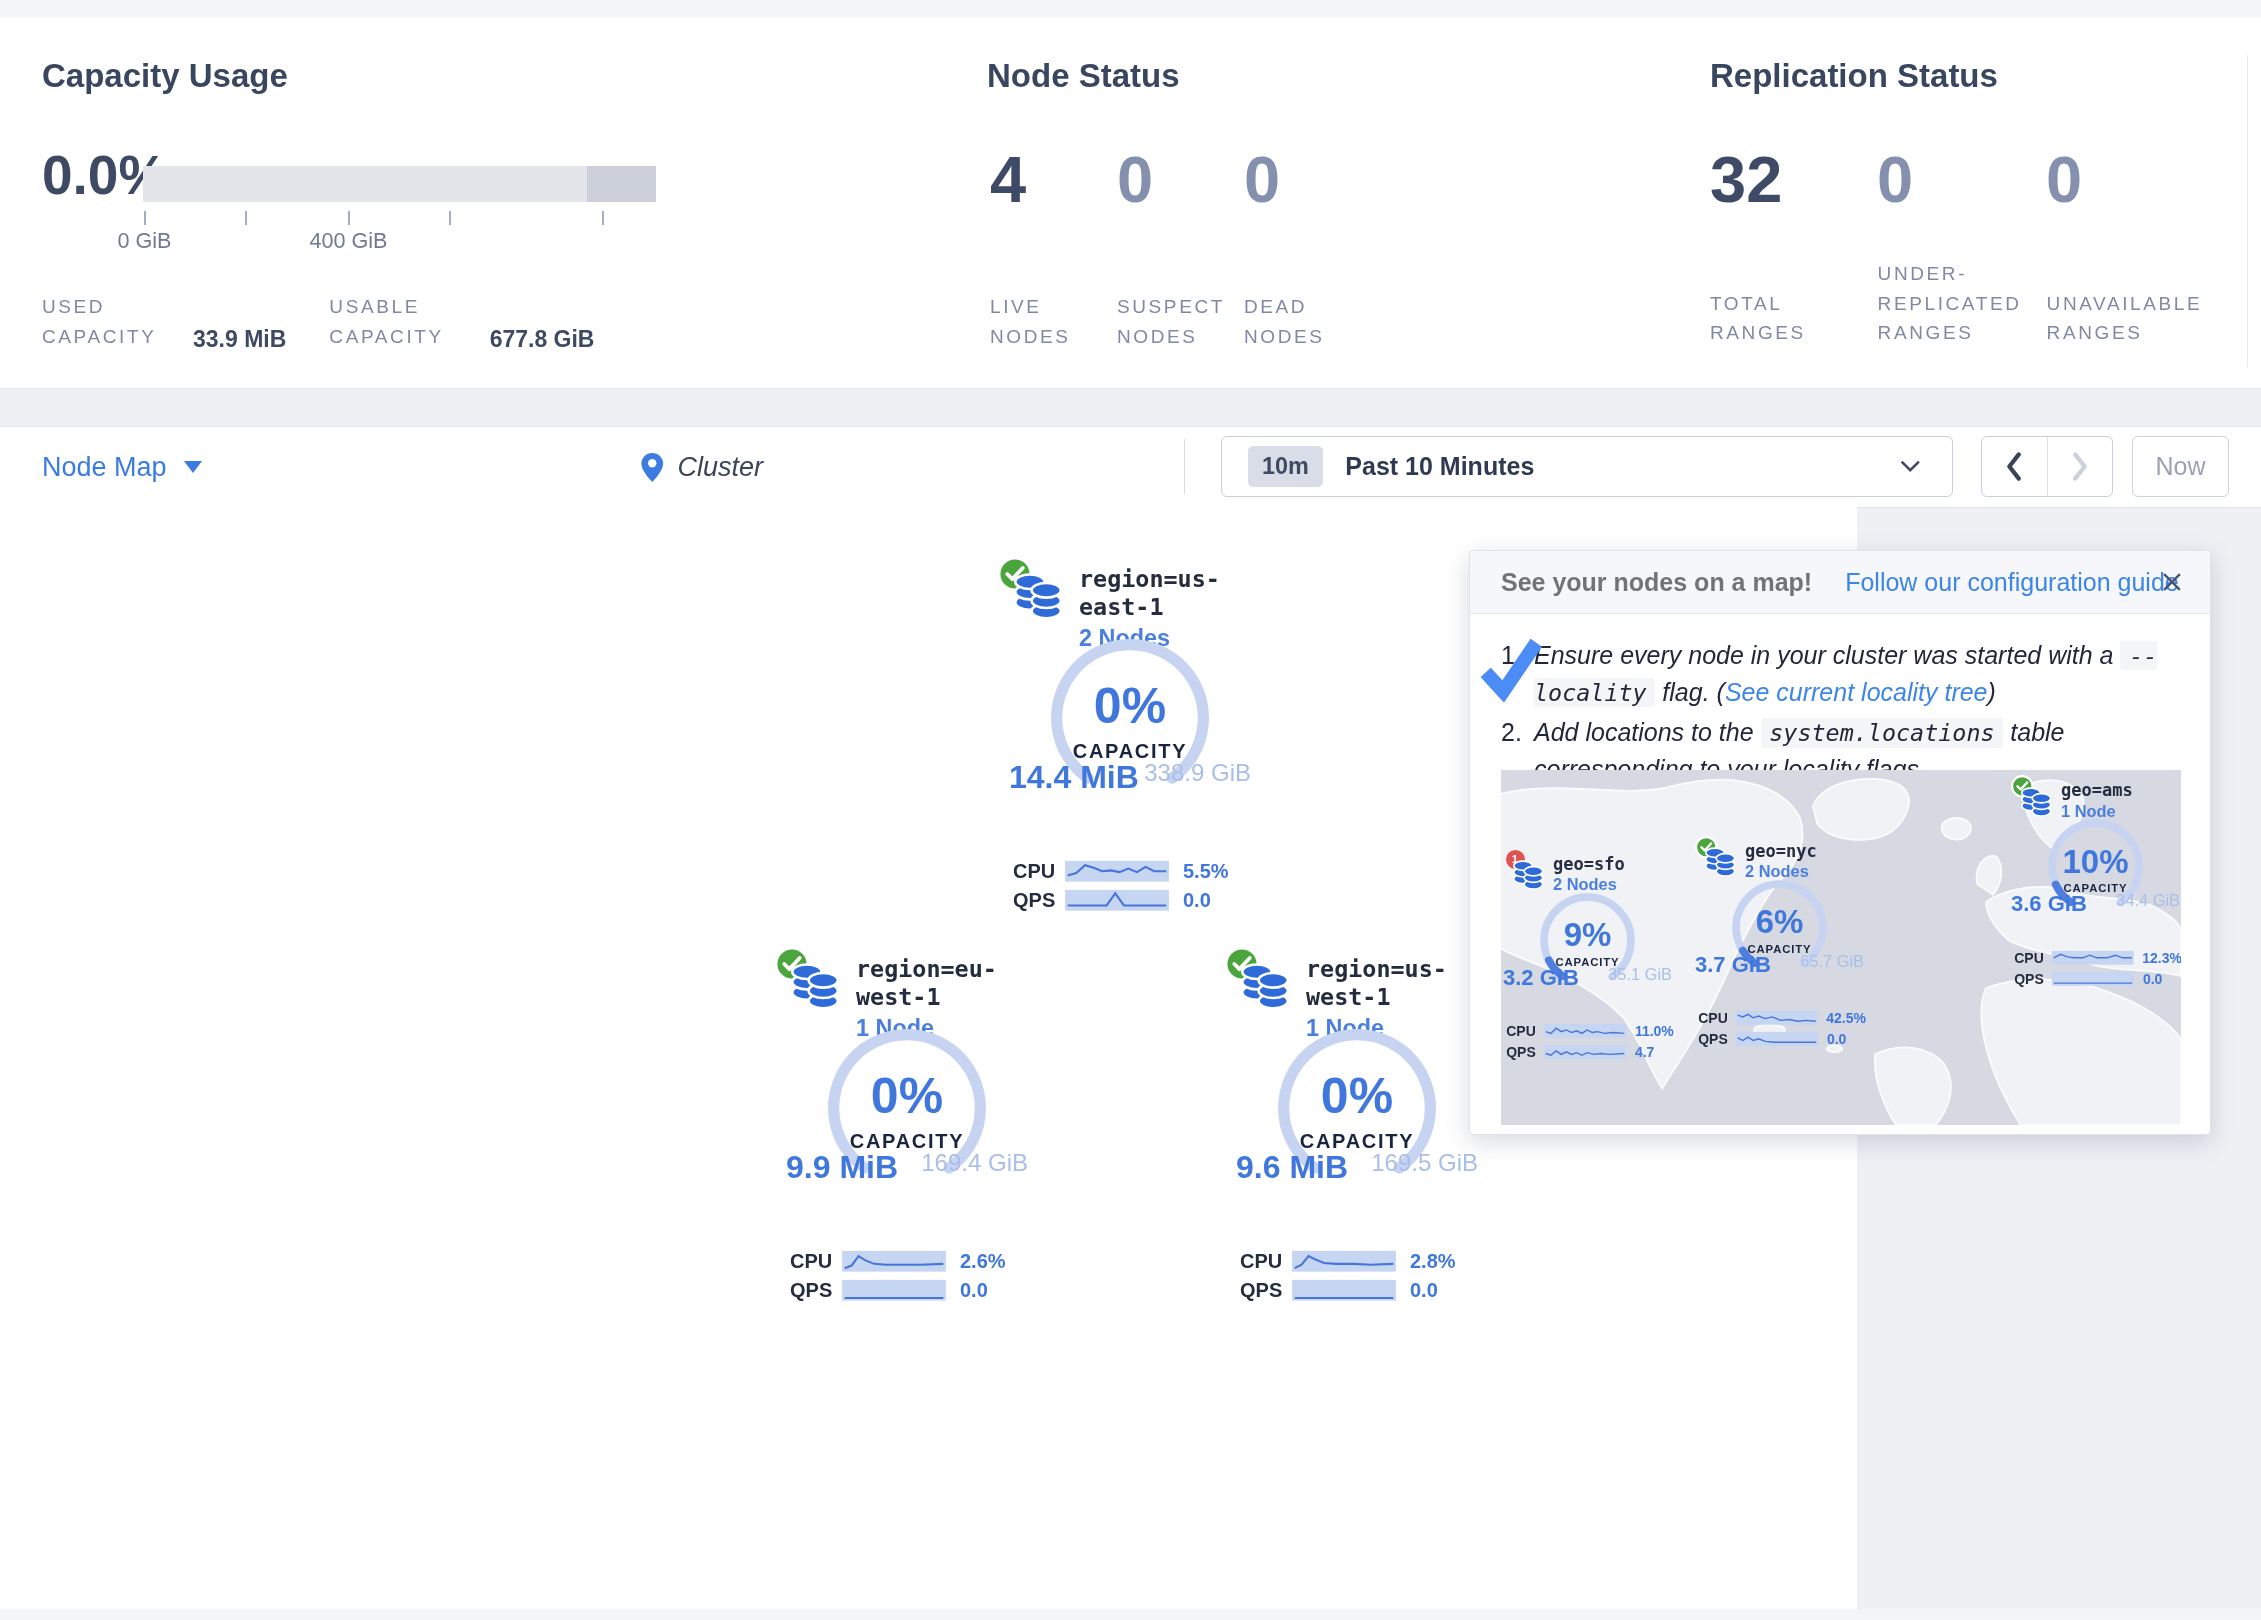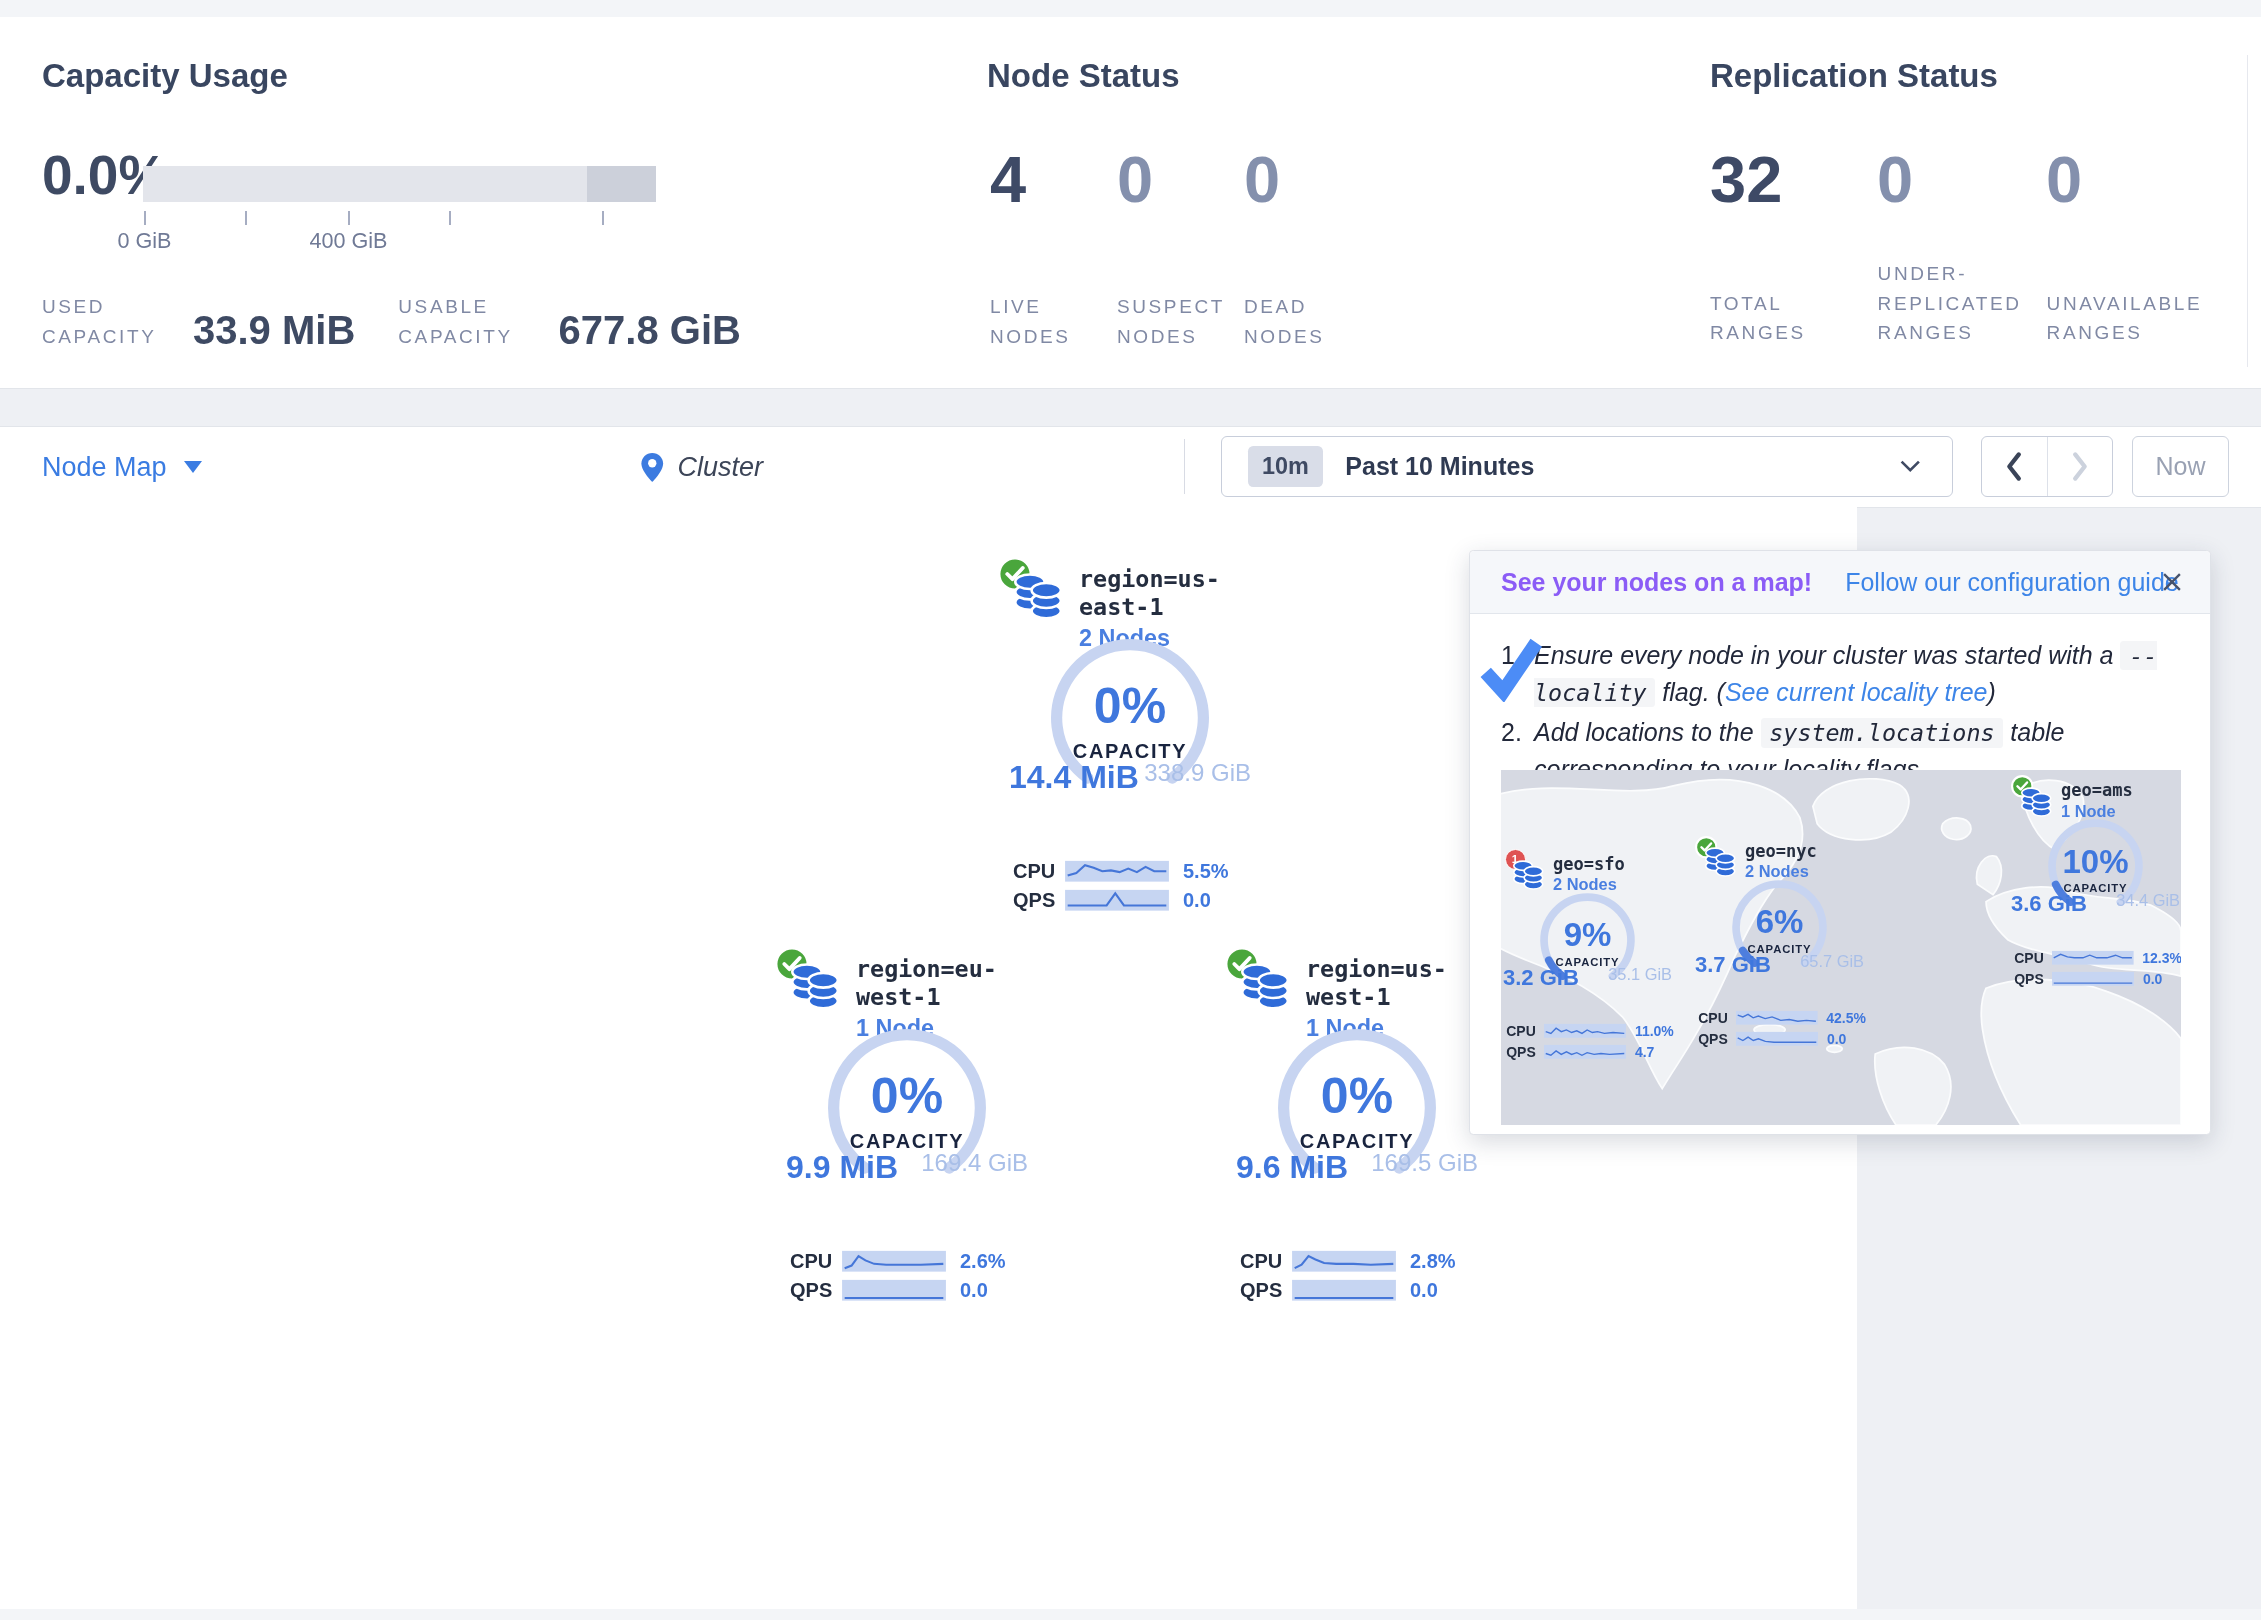--- a/index.html
+++ b/index.html
@@ -13,21 +13,21 @@
   .cap-title{left:42px;} .node-title-h{left:987px;} .rep-title{left:1710px;text-align:center;}
 
   .cap-pct{position:absolute;left:42px;top:126px;font-size:55px;font-weight:700;color:#3e4a63;}
   .cap-bar{position:absolute;left:143px;top:149px;width:513px;height:36px;background:#e3e5eb;}
   .cap-bar-dark{position:absolute;right:0;top:0;width:69px;height:36px;background:#ccd0da;}
   .cap-tick{position:absolute;top:194px;width:1.7px;height:14px;background:#a6adc2;}
   .cap-tick-label{position:absolute;top:211px;width:139px;text-align:center;font-size:21.6px;color:#707a96;}
 
   .stat-bottom{position:absolute;top:275px;display:flex;align-items:flex-end;}
   .kv-label{font-size:19px;letter-spacing:2.6px;color:#8089a4;line-height:1.55;padding-bottom:5.2px;}
-  .kv-value{font-size:40px;font-weight:700;color:#3e4a63;padding-bottom:3.5px;}
+  .kv-value{font-size:23px;font-weight:700;color:#3e4a63;padding-bottom:3.5px;}
 
   .big-num-row{position:absolute;top:125px;display:flex;}
   .big-num{font-size:65px;font-weight:700;color:#3e4a66;}
   .big-num.dim{color:#8490ad;}
   .label-row{position:absolute;display:flex;align-items:flex-end;}
   .label-row .kv-label{padding-bottom:0;}
   .sec-divider{position:absolute;left:2247px;top:38px;width:0.9px;height:312px;background:#e6e8ee;}
 
   
   .toolbar{position:absolute;left:0;top:426px;width:2261px;height:80px;background:#ffffff;
@@ -91,21 +91,21 @@
   .spark{display:block;}
   .spark-bg{fill:#c6d5f2;}
   .spark-line{fill:none;stroke:#4576d8;stroke-width:2.4;}
   .metric-value{margin-left:14px;font-size:20px;font-weight:700;color:#3f77dd;}
 
   
   .popup{position:absolute;left:1469px;top:44px;width:742px;height:585px;background:#fff;
          border:0.9px solid #dfe2e8;border-radius:4.3px;box-shadow:0 7px 24px rgba(40,50,80,.18);box-sizing:border-box;}
   .popup-header{position:relative;height:62px;background:#f5f7fa;border-bottom:0.9px solid #e2e6ec;
                 border-radius:4.3px 4.3px 0 0;display:flex;align-items:center;}
-  .popup-title{margin-left:31px;font-size:25px;font-weight:700;color:#8b5cf6;}
+  .popup-title{margin-left:31px;font-size:25px;font-weight:700;color:#737373;}
   .popup-link{margin-left:33px;font-size:25px;color:#3d85e8;cursor:pointer;}
   .popup-close{position:absolute;right:24px;top:17.3px;width:28px;height:28px;cursor:pointer;}
   .popup-body{padding:22.5px 31px 0;}
   .step{display:flex;font-size:25px;color:#22283a;line-height:36px;margin-bottom:3.5px;}
   .step-num{width:33px;flex:none;}
   .step-text{flex:1;font-style:italic;}
   .code-chip{font-family:"DejaVu Sans Mono","Liberation Mono",monospace;font-size:23.4px;background:#f4f5f7;
              border-radius:3.5px;padding:0.9px 8.7px;margin:0 7px;}
   .step-link{color:#3d85e8;cursor:pointer;}
   .big-check{position:absolute;left:7px;top:83px;}

